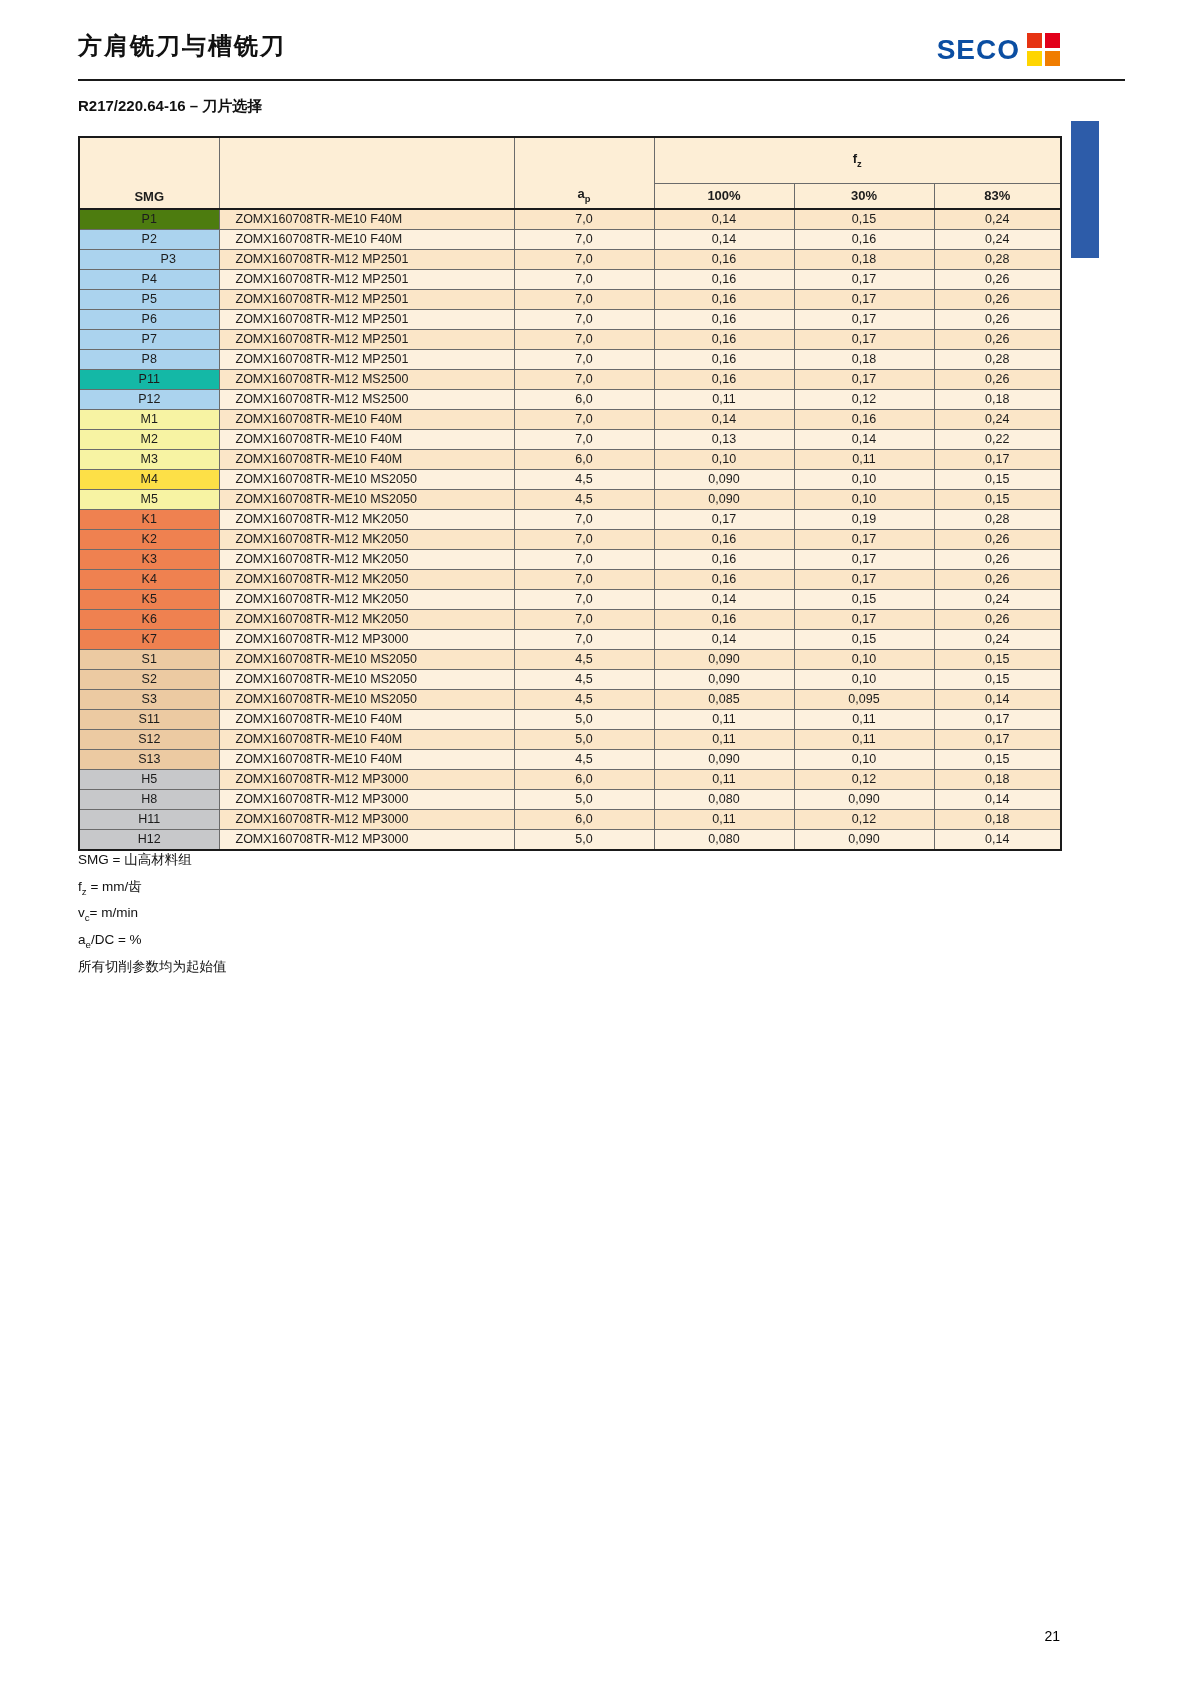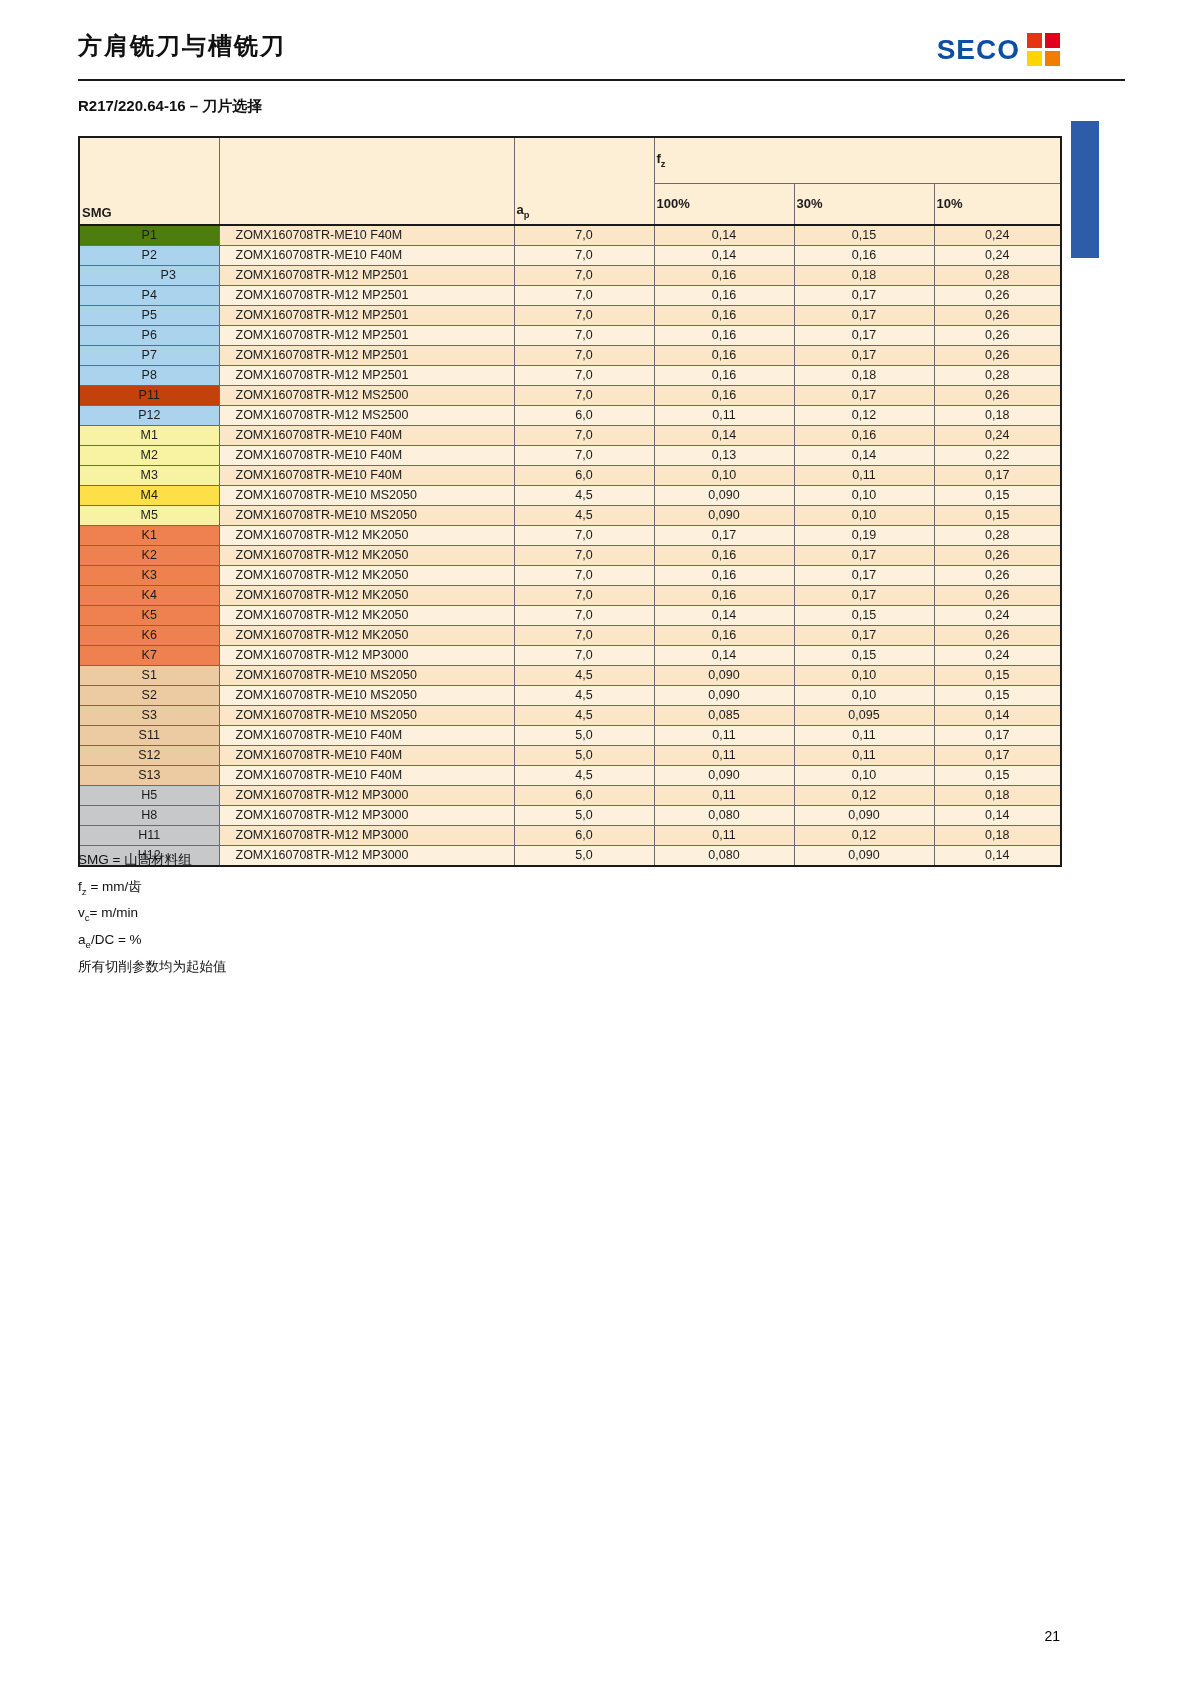--- a/index.html
+++ b/index.html
@@ -55,25 +55,25 @@
     border-collapse: collapse; table-layout: fixed;
     font-size: 12.5px; color: #1c1c1c;
     border: 2px solid #1a1a1a;
   }
   .data-table th, .data-table td {
     border: 1px solid #6b6b6b;
     padding: 0 2px;
     overflow: hidden; white-space: nowrap;
   }
   .data-table thead th {
-    background: #fdeed6; font-weight: bold; text-align: left; font-size: 13px;
+    background: #fdeed6; font-weight: bold; text-align: center; font-size: 13px;
   }
   th.h-smg, th.h-insert, th.h-ap { vertical-align: bottom; padding-bottom: 4px; border-bottom: 2px solid #1a1a1a; }
   th.h-fz { height: 46px; vertical-align: middle; }
-  .pct-row th { height: 42px; vertical-align: middle; border-bottom: 2px solid #1a1a1a; }
+  .pct-row th { height: 26px; vertical-align: middle; border-bottom: 2px solid #1a1a1a; }
   .data-table sub { font-size: 0.72em; }
 
   .data-table tbody tr { height: 19px; }
   .data-table tbody td { text-align: center; line-height: 19px; }
   .data-table tbody td.insert-cell { text-align: left; padding-left: 16px; }
   tr.row-a td { background: #fbe6c8; }
   tr.row-b td { background: #fdf1de; }
 
   
   .footnotes { position: absolute; left: 78px; top: 849px; font-size: 13.5px; color: #111; }
@@ -123,21 +123,21 @@
     <thead>
       <tr>
         <th rowspan="2" class="h-smg">SMG</th>
         <th rowspan="2" class="h-insert"></th>
         <th rowspan="2" class="h-ap"><span>a</span><sub>p</sub></th>
         <th colspan="3" class="h-fz"><span>f</span><sub>z</sub></th>
       </tr>
       <tr class="pct-row">
         <th>100%</th>
         <th>30%</th>
-        <th>10%</th>
+        <th>83%</th>
       </tr>
     </thead>
     <tbody>
         <tr class="row-a">
           <td class="smg-cell" style="background-color: #4d7c0f;">P1</td>
           <td class="insert-cell">ZOMX160708TR-ME10 F40M</td>
           <td class="ap-cell">7,0</td>
           <td class="f100-cell">0,14</td>
           <td class="f30-cell">0,15</td>
           <td class="f10-cell">0,24</td>
@@ -192,21 +192,21 @@
         </tr>
         <tr class="row-b">
           <td class="smg-cell" style="background-color: rgb(171, 211, 238);">P8</td>
           <td class="insert-cell">ZOMX160708TR-M12 MP2501</td>
           <td class="ap-cell">7,0</td>
           <td class="f100-cell">0,16</td>
           <td class="f30-cell">0,18</td>
           <td class="f10-cell">0,28</td>
         </tr>
         <tr class="row-a">
-          <td class="smg-cell" style="background-color: #c2410c;">P11</td>
+          <td class="smg-cell" style="background-color: #14b8a6;">P11</td>
           <td class="insert-cell">ZOMX160708TR-M12 MS2500</td>
           <td class="ap-cell">7,0</td>
           <td class="f100-cell">0,16</td>
           <td class="f30-cell">0,17</td>
           <td class="f10-cell">0,26</td>
         </tr>
         <tr class="row-b">
           <td class="smg-cell" style="background-color: rgb(171, 211, 238);">P12</td>
           <td class="insert-cell">ZOMX160708TR-M12 MS2500</td>
           <td class="ap-cell">6,0</td>

